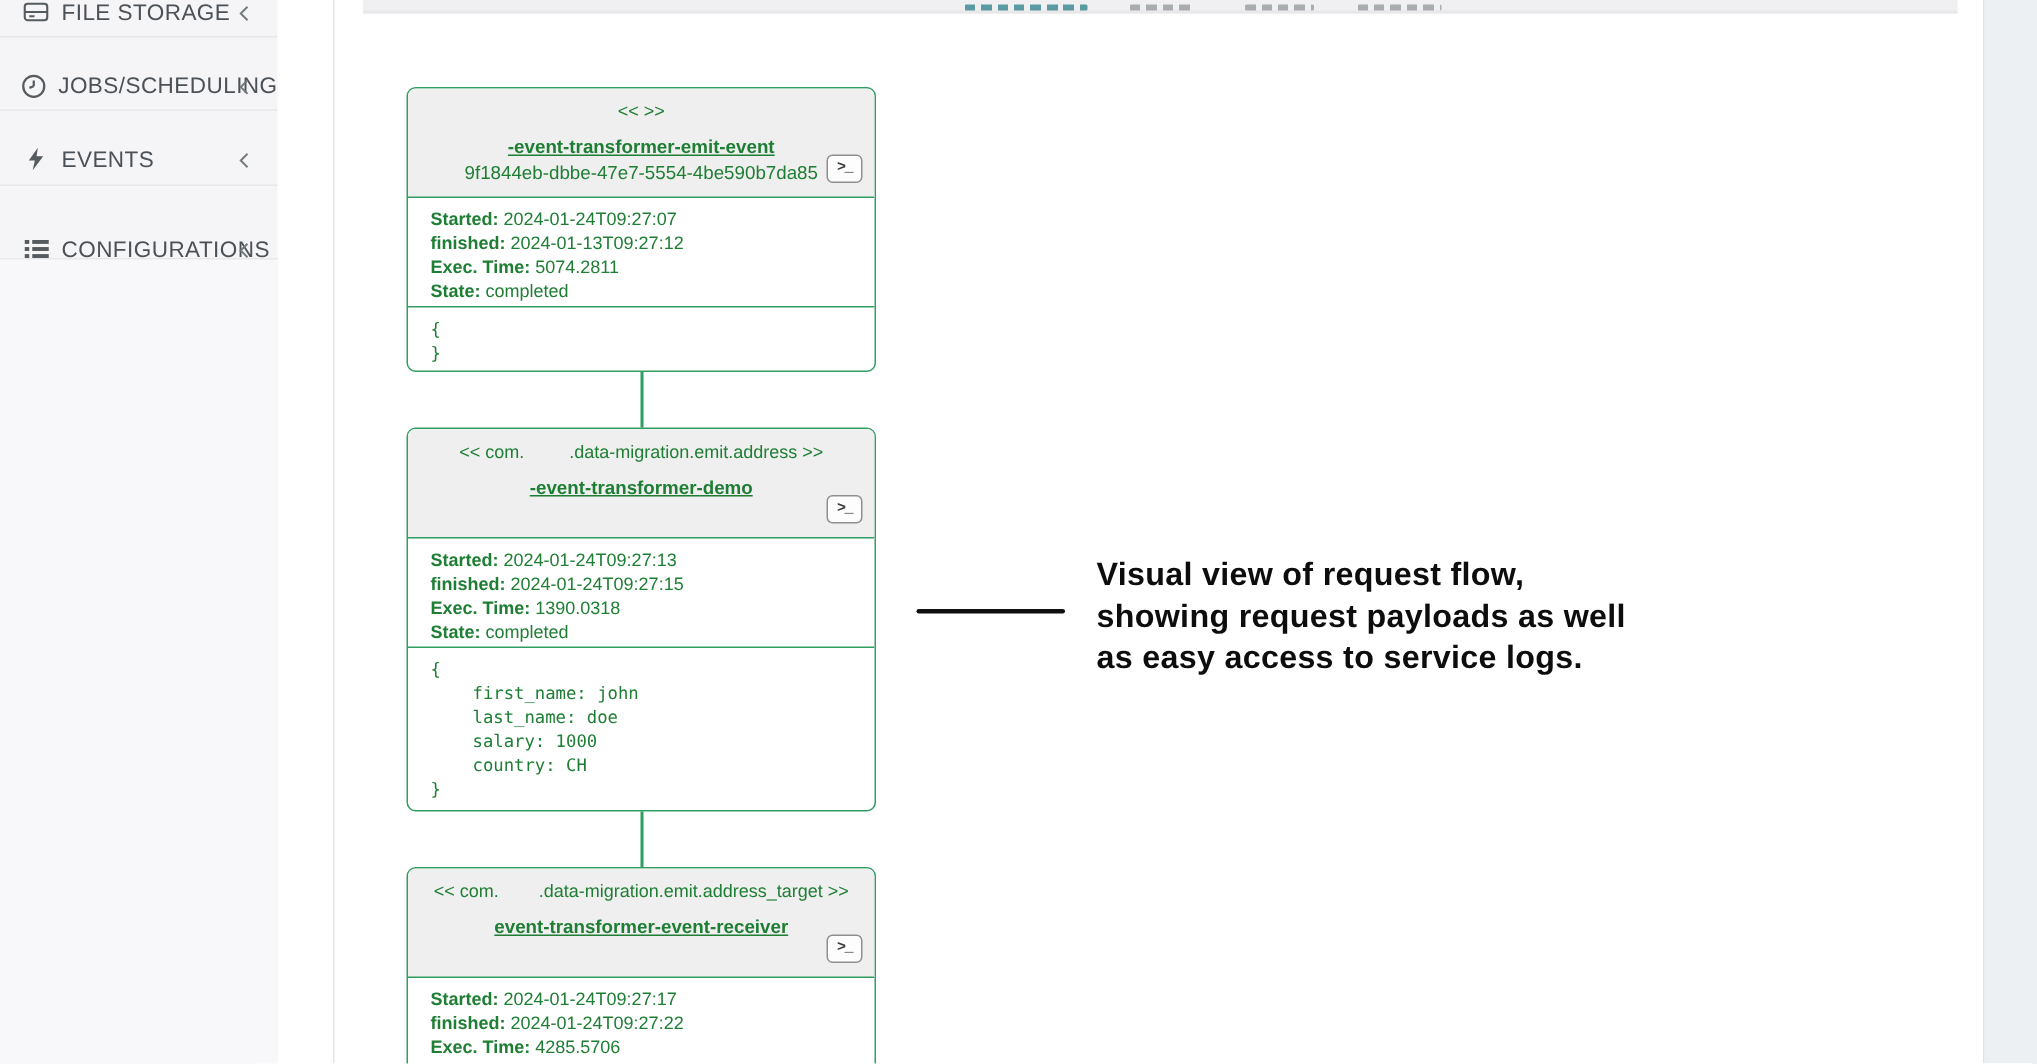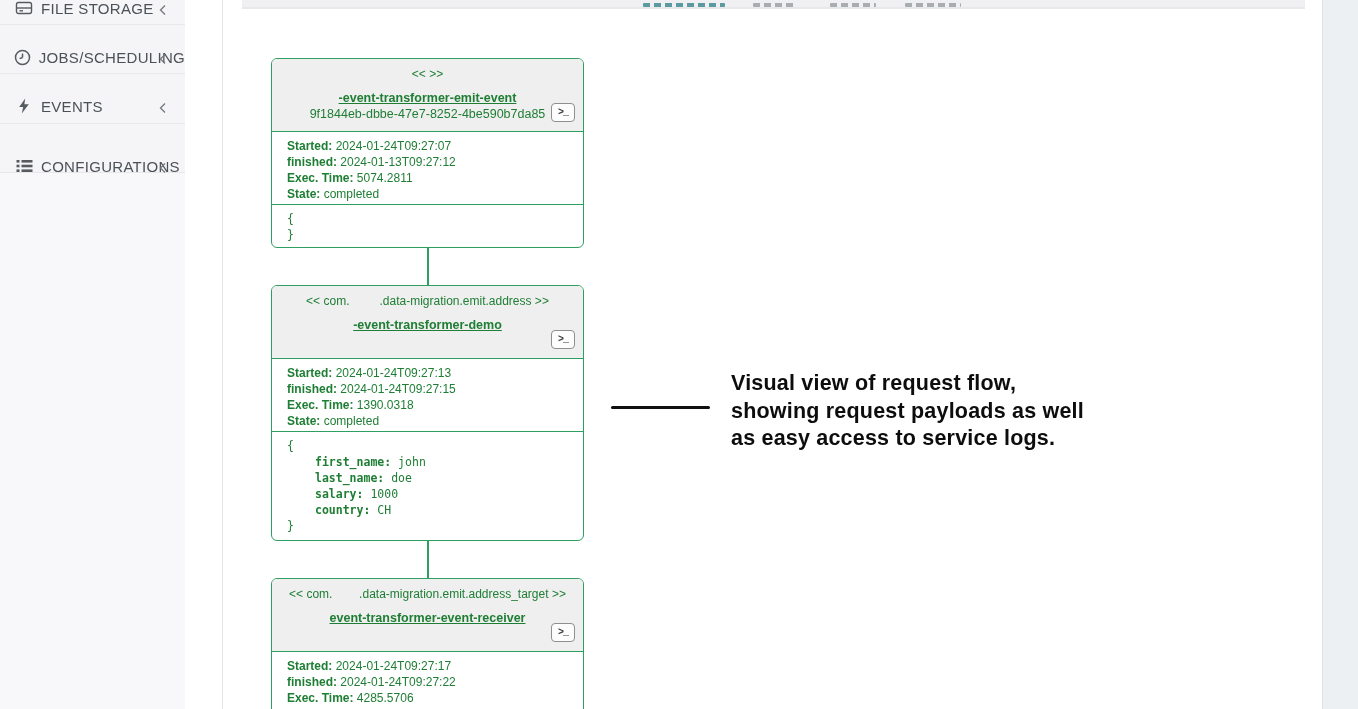--- a/index.html
+++ b/index.html
@@ -75,21 +75,21 @@
   .card-details {
     height:73px; border-bottom:1px solid #2f9e63;
     padding:6px 15px; font-size:12px; line-height:16px;
   }
   .detail-label { font-weight:bold; }
   .card-payload {
     padding:6px 15px; font-family:"DejaVu Sans Mono", monospace;
     font-size:11.5px; line-height:16px;
   }
   .payload-field { padding-left:28px; }
-  .payload-key { font-weight:bold; }
+  .payload-key { font-weight:normal; }
 
   .connector { position:absolute; left:427px; width:2px; background:#2f9e63; }
   .connector-1 { top:248px; height:37px; }
   .connector-2 { top:541px; height:37px; }
 
   
   .annotation-line {
     position:absolute; left:611px; top:406px; width:99px; height:3px;
     background:#101010; border-radius:2px;
   }
@@ -184,21 +184,21 @@
   <div class="strip-frag frag-teal" style="left:401px;width:82px"></div>
   <div class="strip-frag frag-gray" style="left:511px;width:44px"></div>
   <div class="strip-frag frag-gray" style="left:588px;width:46px"></div>
   <div class="strip-frag frag-gray" style="left:663px;width:56px"></div>
 </div>
 
 <div class="flow-card" style="top:58px;height:190px">
   <div class="card-header">
     <div class="header-note">&lt;&lt; &gt;&gt;</div>
     <div><span class="card-title">-event-transformer-emit-event</span></div>
-    <div class="card-uuid">9f1844eb-dbbe-47e7-8252-4be590b7da85</div>
+    <div class="card-uuid">9f1844eb-dbbe-47e7-5554-4be590b7da85</div>
     <div class="term-btn">&gt;_</div>
   </div>
   <div class="card-details">
     <div><span class="detail-label">Started:</span> <span>2024-01-24T09:27:07</span></div>
     <div><span class="detail-label">finished:</span> <span>2024-01-13T09:27:12</span></div>
     <div><span class="detail-label">Exec. Time:</span> <span>5074.2811</span></div>
     <div><span class="detail-label">State:</span> <span>completed</span></div>
   </div>
   <div class="card-payload">
     <div>{</div>

